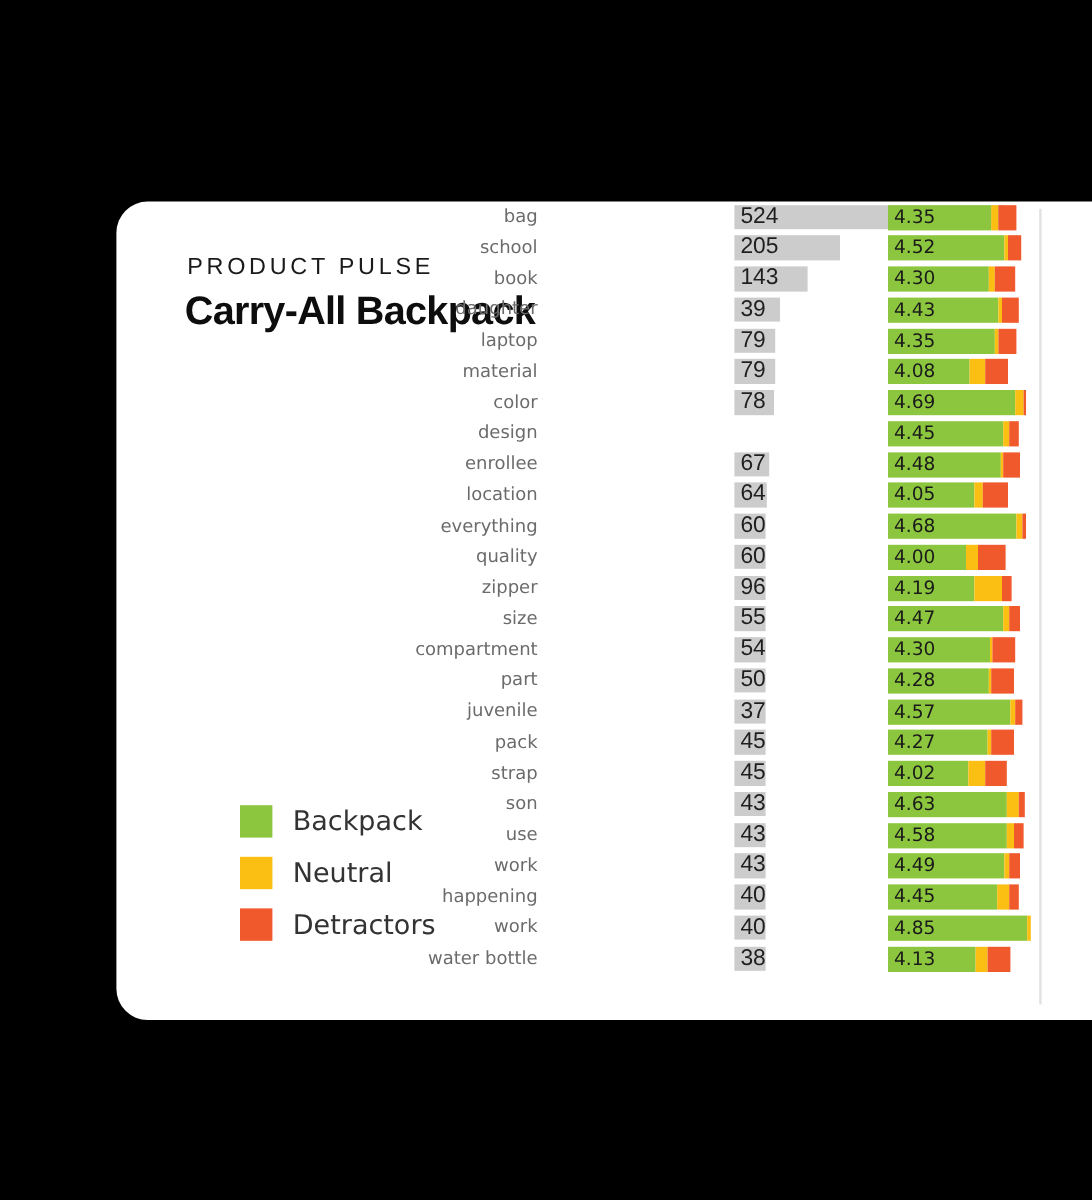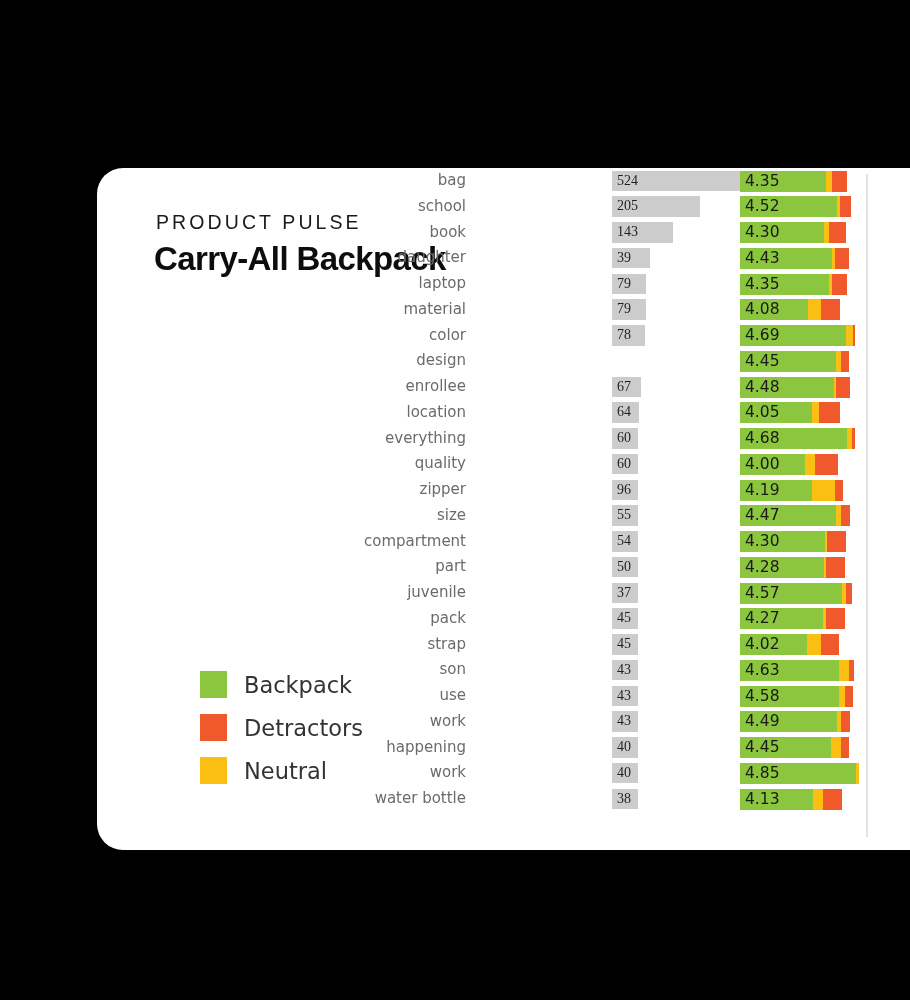--- a/index.html
+++ b/index.html
@@ -130,21 +130,21 @@
   }
 
   .term-row {
     position: relative;
     height: 25.75px;
     width: 100%;
   }
 
   .term-label {
     position: absolute;
-    right: 482px;
+    right: 500px;
     top: 0;
     height: 25.75px;
     line-height: 25.75px;
     font-family: "DejaVu Sans", sans-serif;
     font-size: 15px;
     color: #6b6b6b;
     white-space: nowrap;
     text-align: right;
     padding-right: 9px;
   }
@@ -162,22 +162,22 @@
     top: 0;
     height: 20.5px;
     background: #cccccc;
   }
   .count-text {
     position: absolute;
     left: 5px;
     top: 0;
     height: 20.5px;
     line-height: 20.5px;
-    font-family: Liberation Serif, serif;
-    font-size: 14px;
+    font-family: Liberation Sans, sans-serif;
+    font-size: 19px;
     color: #1f1f1f;
     white-space: nowrap;
   }
 
   .rating-track {
     position: absolute;
     left: 243px;
     top: 2.5px;
     height: 21px;
     width: 200px;
@@ -222,26 +222,26 @@
     <div id="eyebrow">PRODUCT PULSE</div>
     <div id="product-title">Carry-All Backpack</div>
 
 
     <div id="legend">
         <div class="legend-row">
           <span class="legend-swatch" style="background: rgb(140, 198, 63);"></span>
           <span class="legend-label">Backpack</span>
         </div>
         <div class="legend-row">
+          <span class="legend-swatch" style="background: rgb(251, 191, 19);"></span>
+          <span class="legend-label">Neutral</span>
+        </div>
+        <div class="legend-row">
           <span class="legend-swatch" style="background: rgb(240, 89, 43);"></span>
           <span class="legend-label">Detractors</span>
-        </div>
-        <div class="legend-row">
-          <span class="legend-swatch" style="background: rgb(251, 191, 19);"></span>
-          <span class="legend-label">Neutral</span>
         </div>
       </div>
   </div>
 
   <div id="right-panel">
     <div id="grid-line"></div>
     <div id="term-rows">
         <div class="term-row">
           <div class="term-label">bag</div>
           <div class="count-track">

